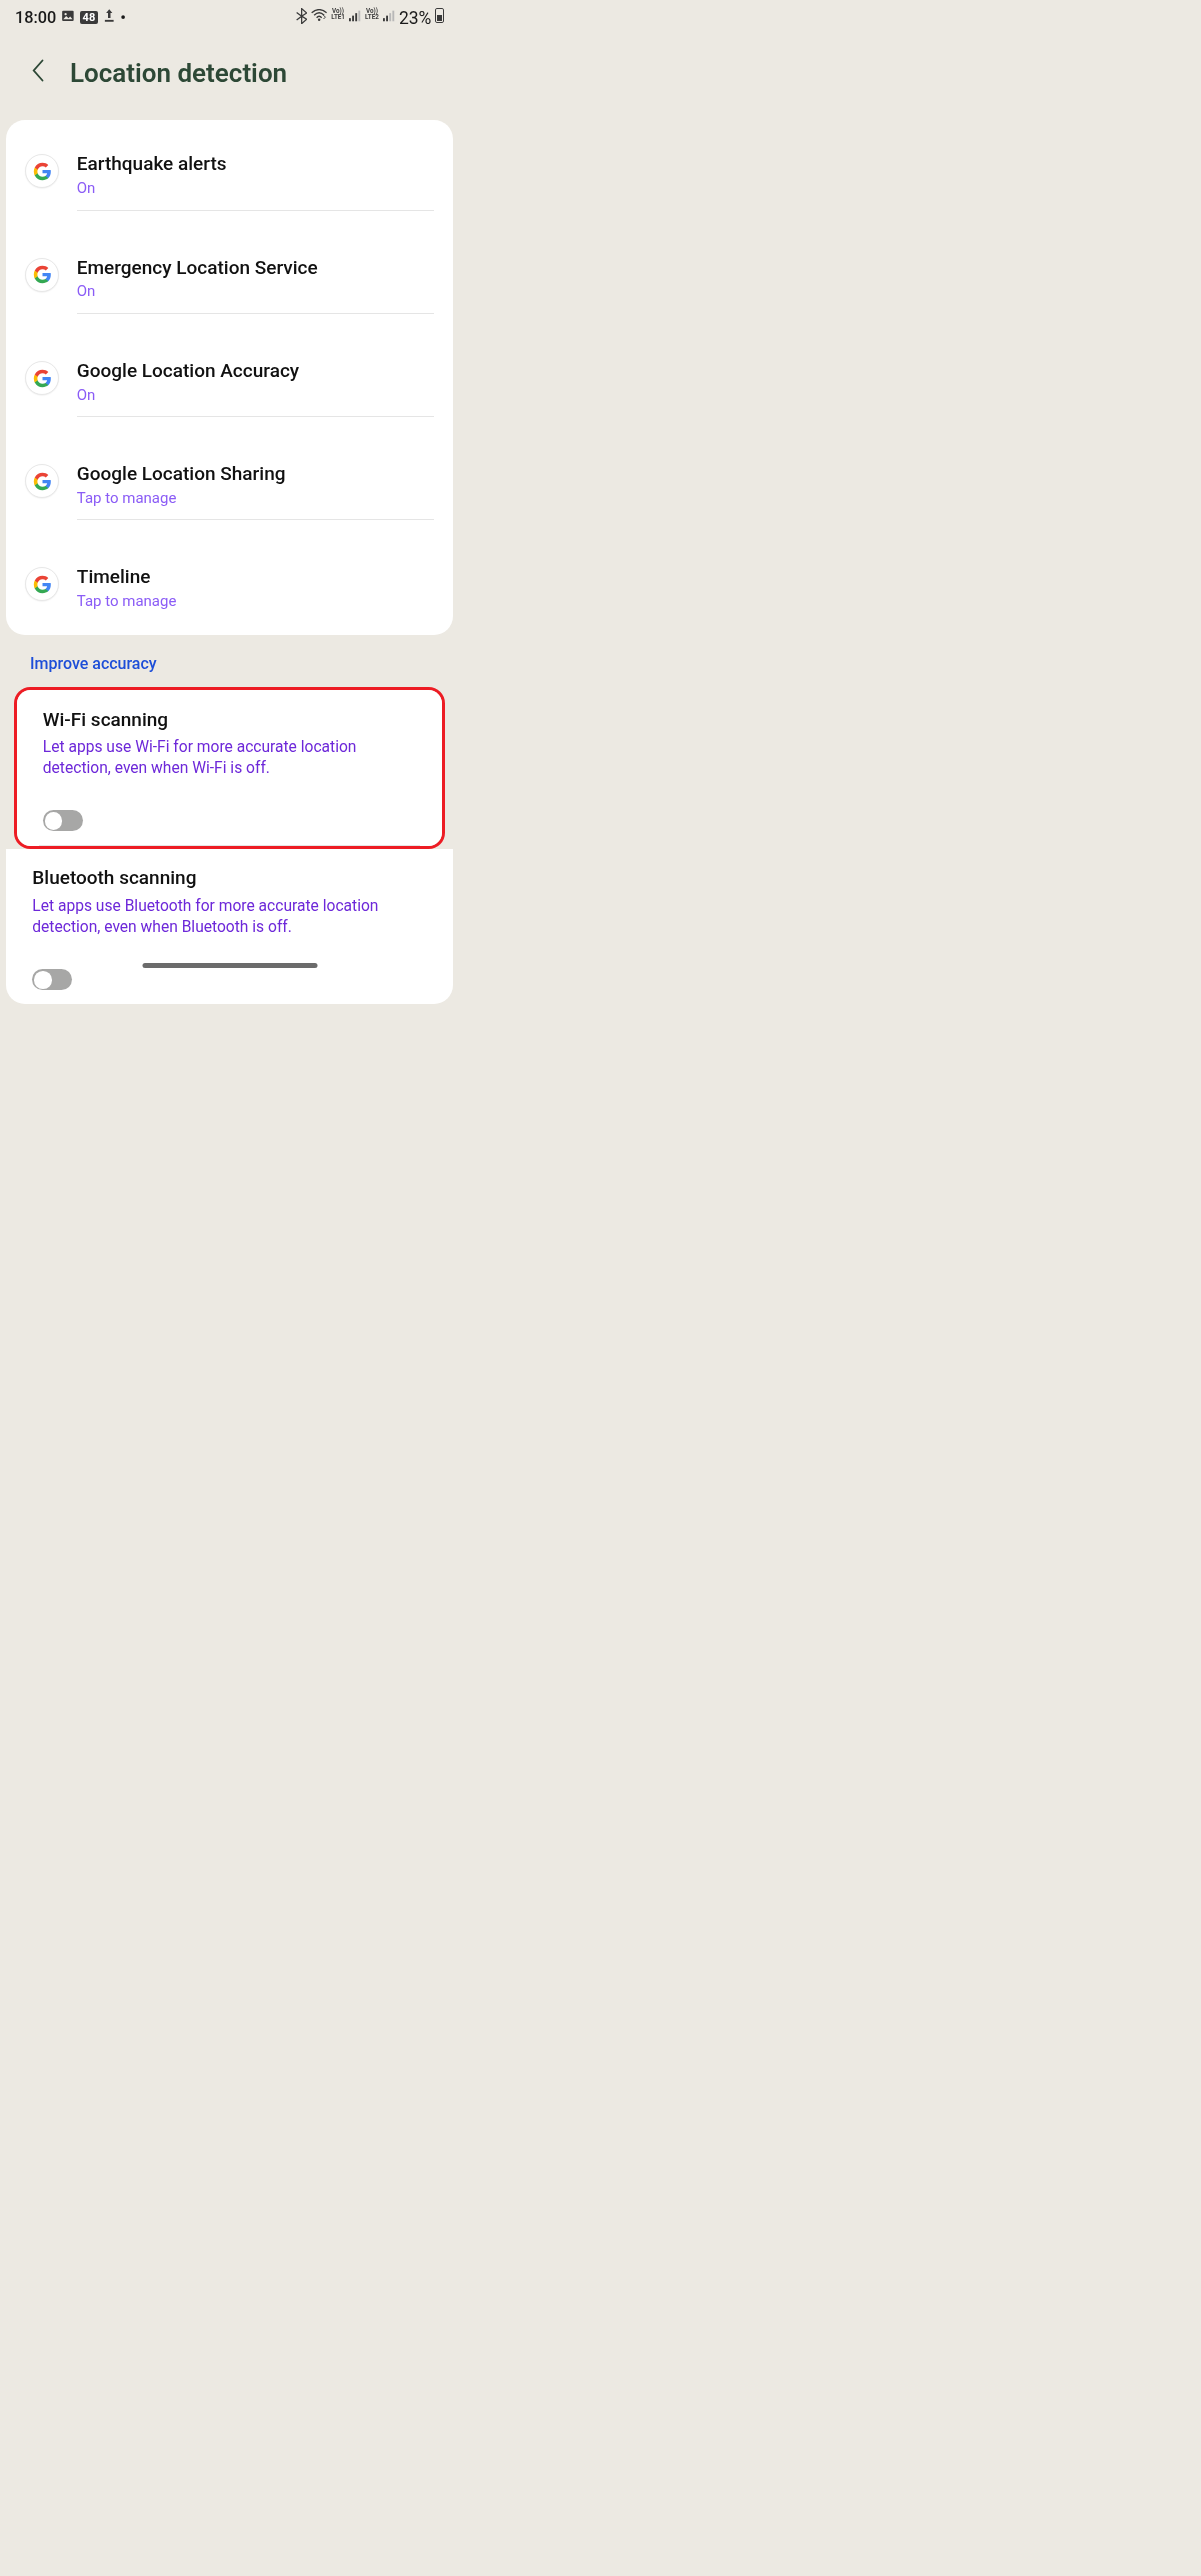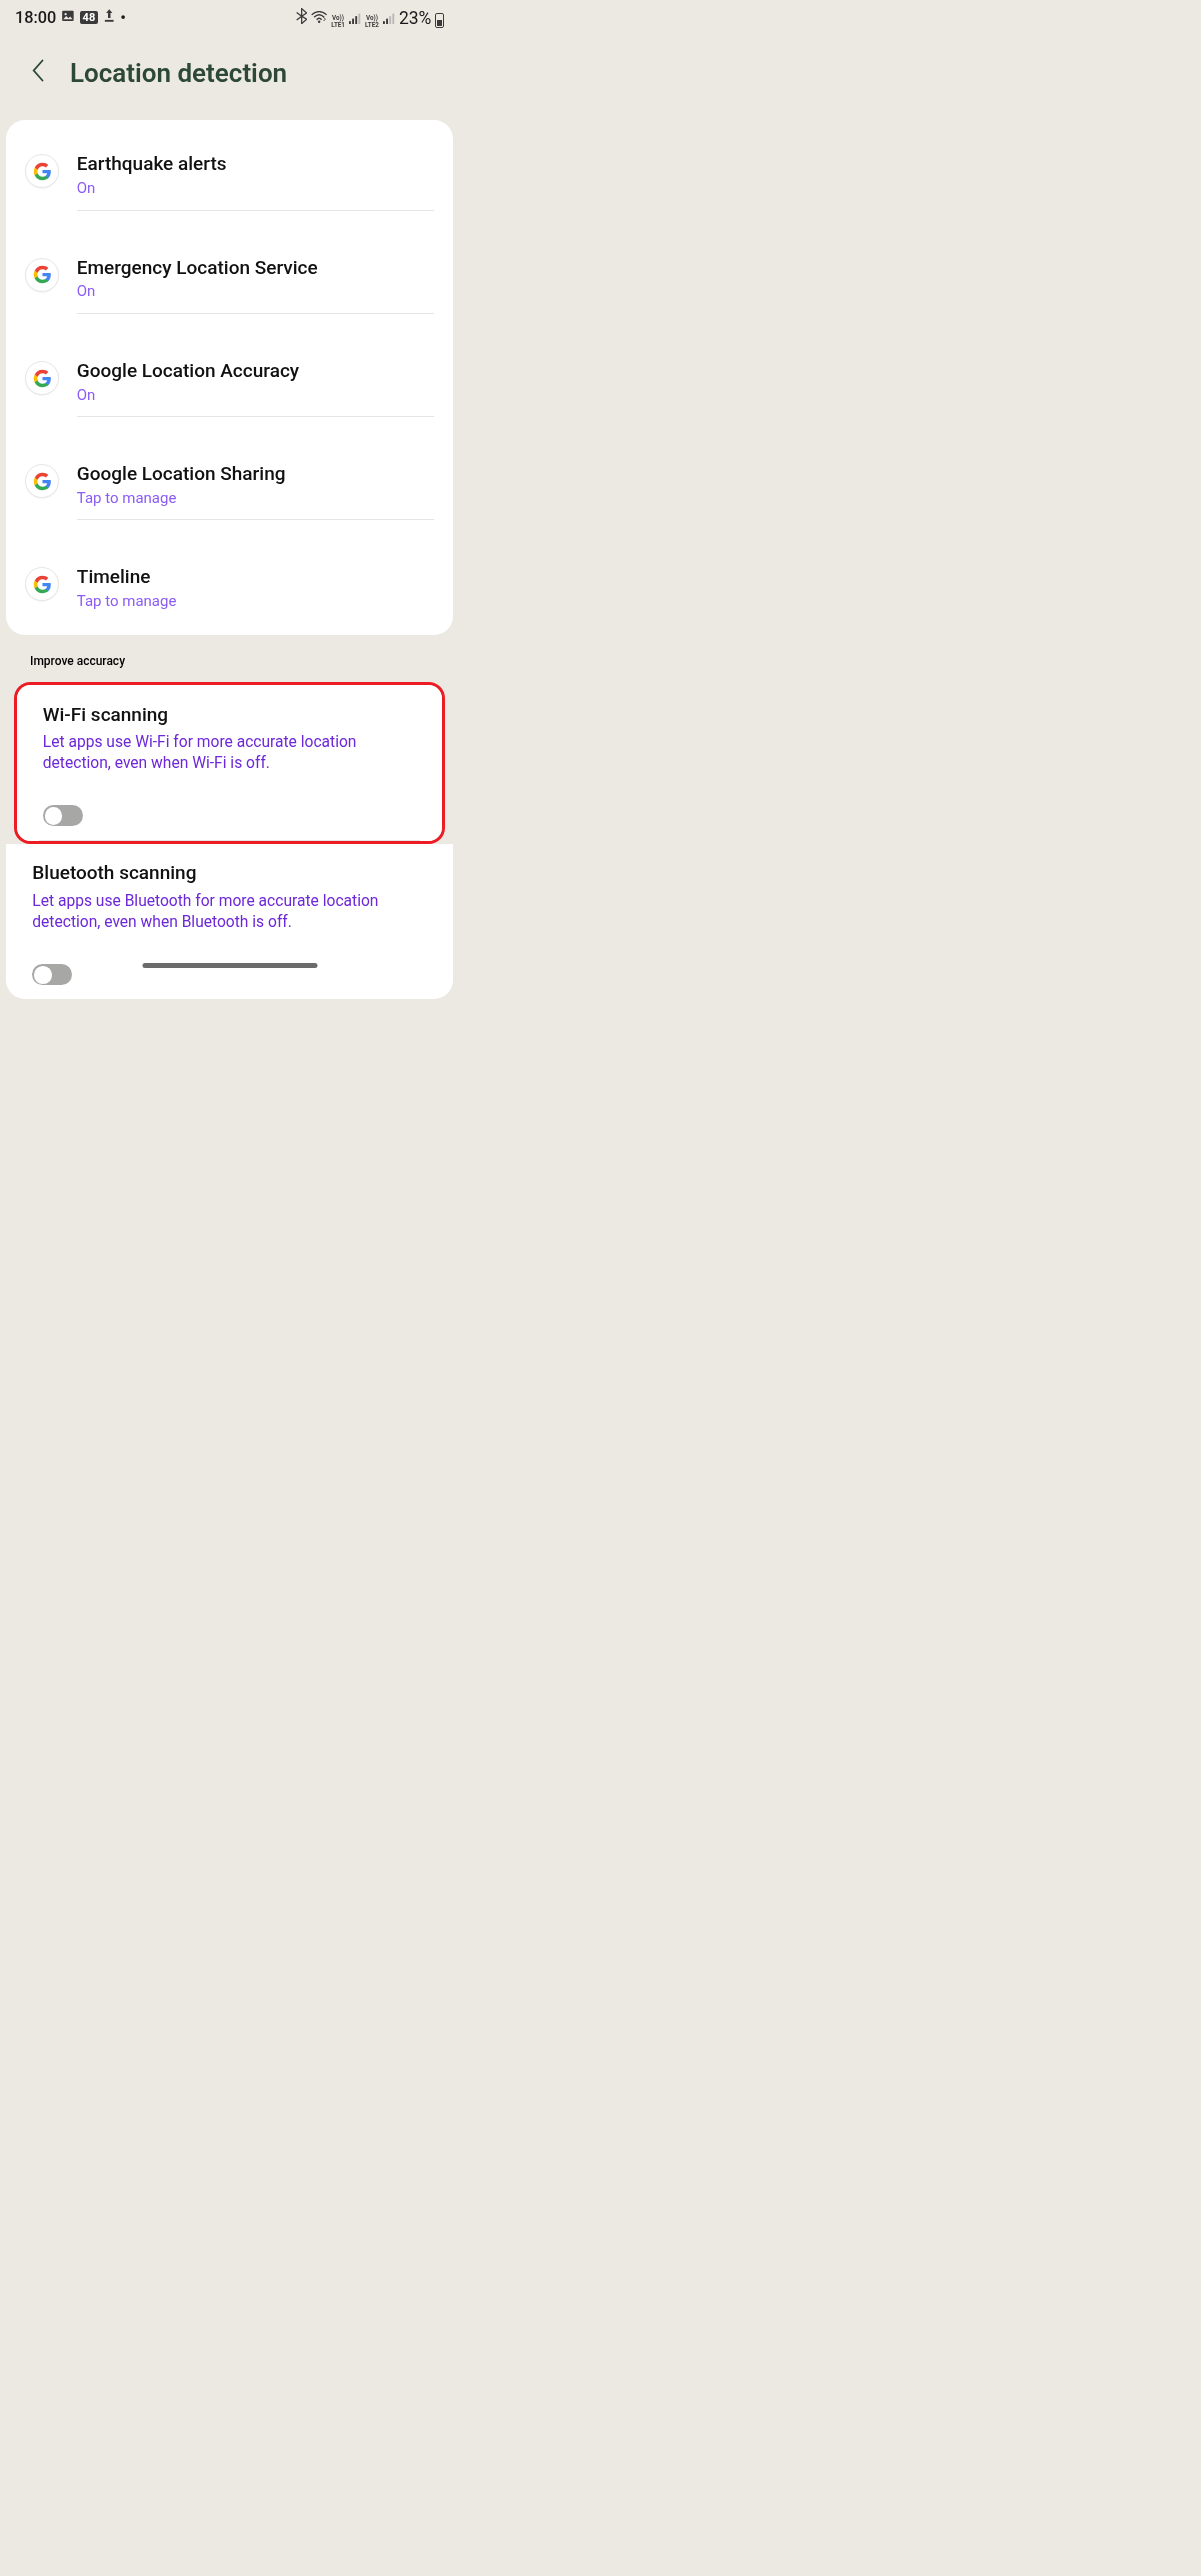--- a/index.html
+++ b/index.html
@@ -20,21 +20,21 @@
     .status-bar {
       display: flex;
       justify-content: space-between;
       align-items: center;
       padding: 7.5px 15px 5px 15px;
       font-size: 16.3px;
       color: #1a1a1a;
       font-weight: 500;
     }
     .status-left { display: flex; align-items: center; gap: 5px; }
-    .status-right { display: flex; align-items: flex-end; gap: 3.8px; font-size: 15px; }
+    .status-right { display: flex; align-items: flex-start; gap: 3.8px; font-size: 15px; }
     .badge-box {
       background: #3a3a3a; color: #fff;
       padding: 0 2.5px; font-size: 11px; font-weight: bold;
       border-radius: 1.9px;
     }
 
     .header {
       display: flex; align-items: center;
       padding: 25px 19px 31px 30px;
       gap: 25px;
@@ -61,22 +61,22 @@
       display: flex; align-items: center; justify-content: center;
       flex-shrink: 0;
       box-shadow: 0 0.6px 1.3px rgba(0,0,0,0.08);
     }
     .row-text { flex: 1; border-bottom: 0.6px solid #e5e5e5; padding-bottom: 12.5px; margin-top: 20px; }
     .google-row:last-child .row-text { border-bottom: none; }
     .row-title { font-size: 19px; color: #111; font-weight: 500; margin-bottom: 3.8px; }
     .row-sub { font-size: 15px; color: #8b5cf6; }
 
     .section-label {
-      color: #000000;
-      font-size: 12px;
+      color: #1d4ed8;
+      font-size: 16px;
       font-weight: 500;
       padding: 19px 30px 13.8px 30px;
     }
 
     .red-box {
       border: 3.8px solid #ed1c24;
       border-radius: 16.3px;
       margin: 0 13.8px;
       padding: 0;
     }

